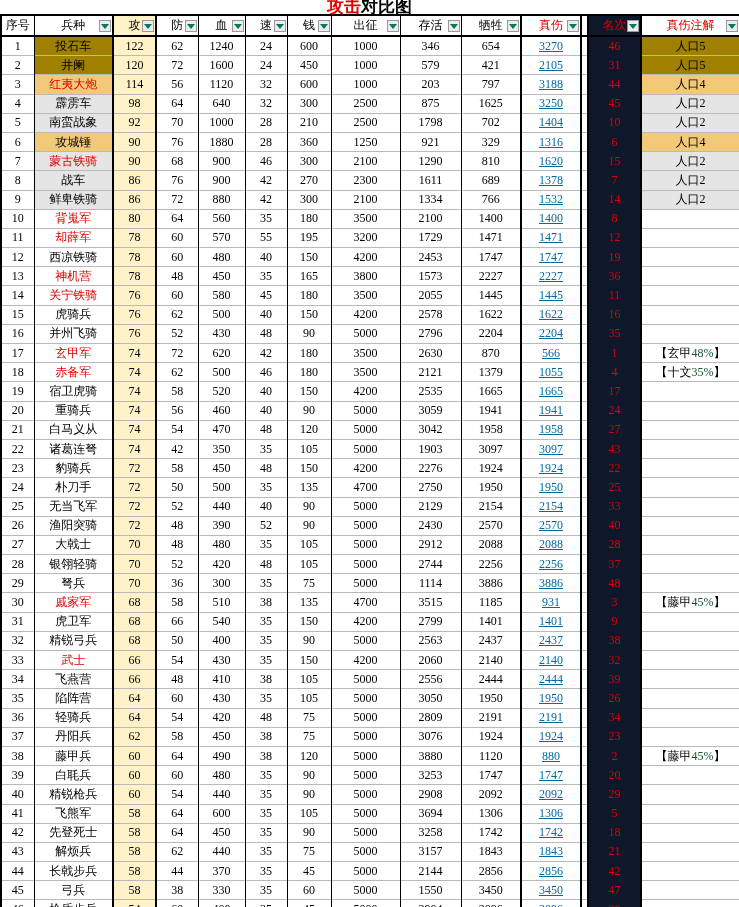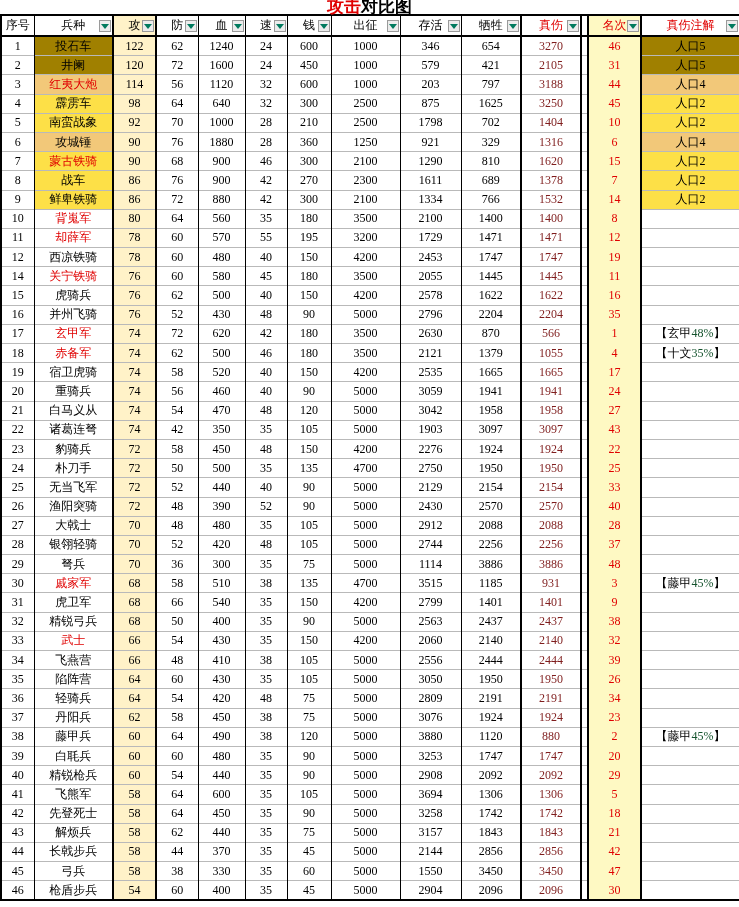--- a/index.html
+++ b/index.html
@@ -17,25 +17,25 @@
   thead th{height:19px;border-top:2px solid #000;border-bottom:2px solid #000;position:relative;}
   
   .c-atk{border-left:2px solid #000;}
   .c-def{border-left:2px solid #000;}
   .c-dmg{border-left:2px solid #000;}
   .c-gap{border-left:2px solid #000;}
   .c-rank{border-left:2px solid #000;border-right:2px solid #000;}
   .c-note{border-left:2px solid #000;}
   
   .c-atk{background:#fff2c8;}
-  .c-rank{background:#fef9c3;color:#e00000;border-top:none;margin-top:48px;}
-  td.c-dmg{color:#7f1d1d;}
+  .c-rank{background:#0f172a;color:#e00000;border-top:none;margin-top:48px;}
+  td.c-dmg{color:#0369a1;text-decoration:underline;}
   .bg-gold{background:#a08000;}
   .bg-tan{background:#f2c879;}
-  .bg-yellow{background:#fde047;}
+  .bg-yellow{background:#e5e5e5;}
   
   .arrow{position:absolute;right:1px;top:50%;transform:translateY(-50%);
     width:12px;height:12px;background:#ececec;border:1px solid #9a9a9a;box-sizing:border-box;}
   .arrow::after{content:"";position:absolute;left:1px;top:3px;
     border:4px solid transparent;border-top:5px solid #007a5e;}
 </style>
 </head>
 <body>
 
 <div class="title-bar">
@@ -264,20 +264,36 @@
         <td class="c-cost">150</td>
         <td class="c-out">4200</td>
         <td class="c-alive">2453</td>
         <td class="c-dead">1747</td>
         <td class="c-dmg">1747</td>
         <td class="c-gap"></td>
         <td class="c-rank">19</td>
         <td class="c-note"></td>
       </tr>
       <tr>
+        <td class="c-no">13</td>
+        <td class="c-name t-red">神机营</td>
+        <td class="c-atk">78</td>
+        <td class="c-def">48</td>
+        <td class="c-hp">450</td>
+        <td class="c-spd">35</td>
+        <td class="c-cost">165</td>
+        <td class="c-out">3800</td>
+        <td class="c-alive">1573</td>
+        <td class="c-dead">2227</td>
+        <td class="c-dmg">2227</td>
+        <td class="c-gap"></td>
+        <td class="c-rank">36</td>
+        <td class="c-note"></td>
+      </tr>
+      <tr>
         <td class="c-no">14</td>
         <td class="c-name t-red">关宁铁骑</td>
         <td class="c-atk">76</td>
         <td class="c-def">60</td>
         <td class="c-hp">580</td>
         <td class="c-spd">45</td>
         <td class="c-cost">180</td>
         <td class="c-out">3500</td>
         <td class="c-alive">2055</td>
         <td class="c-dead">1445</td>

